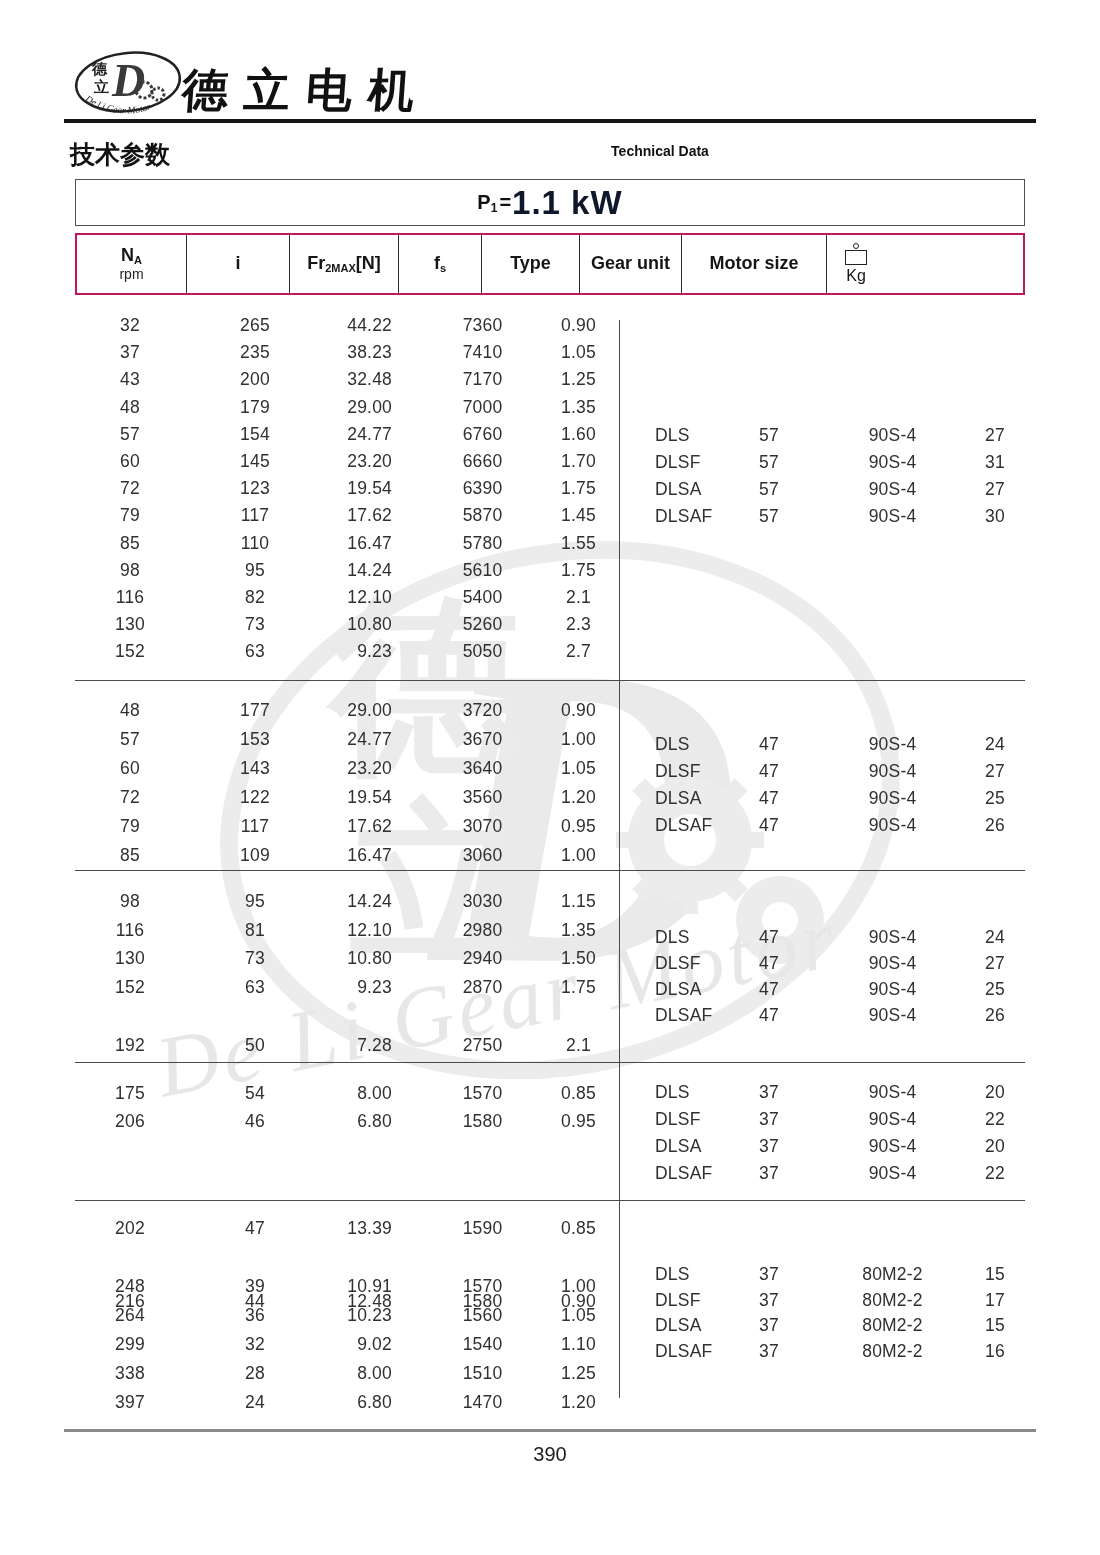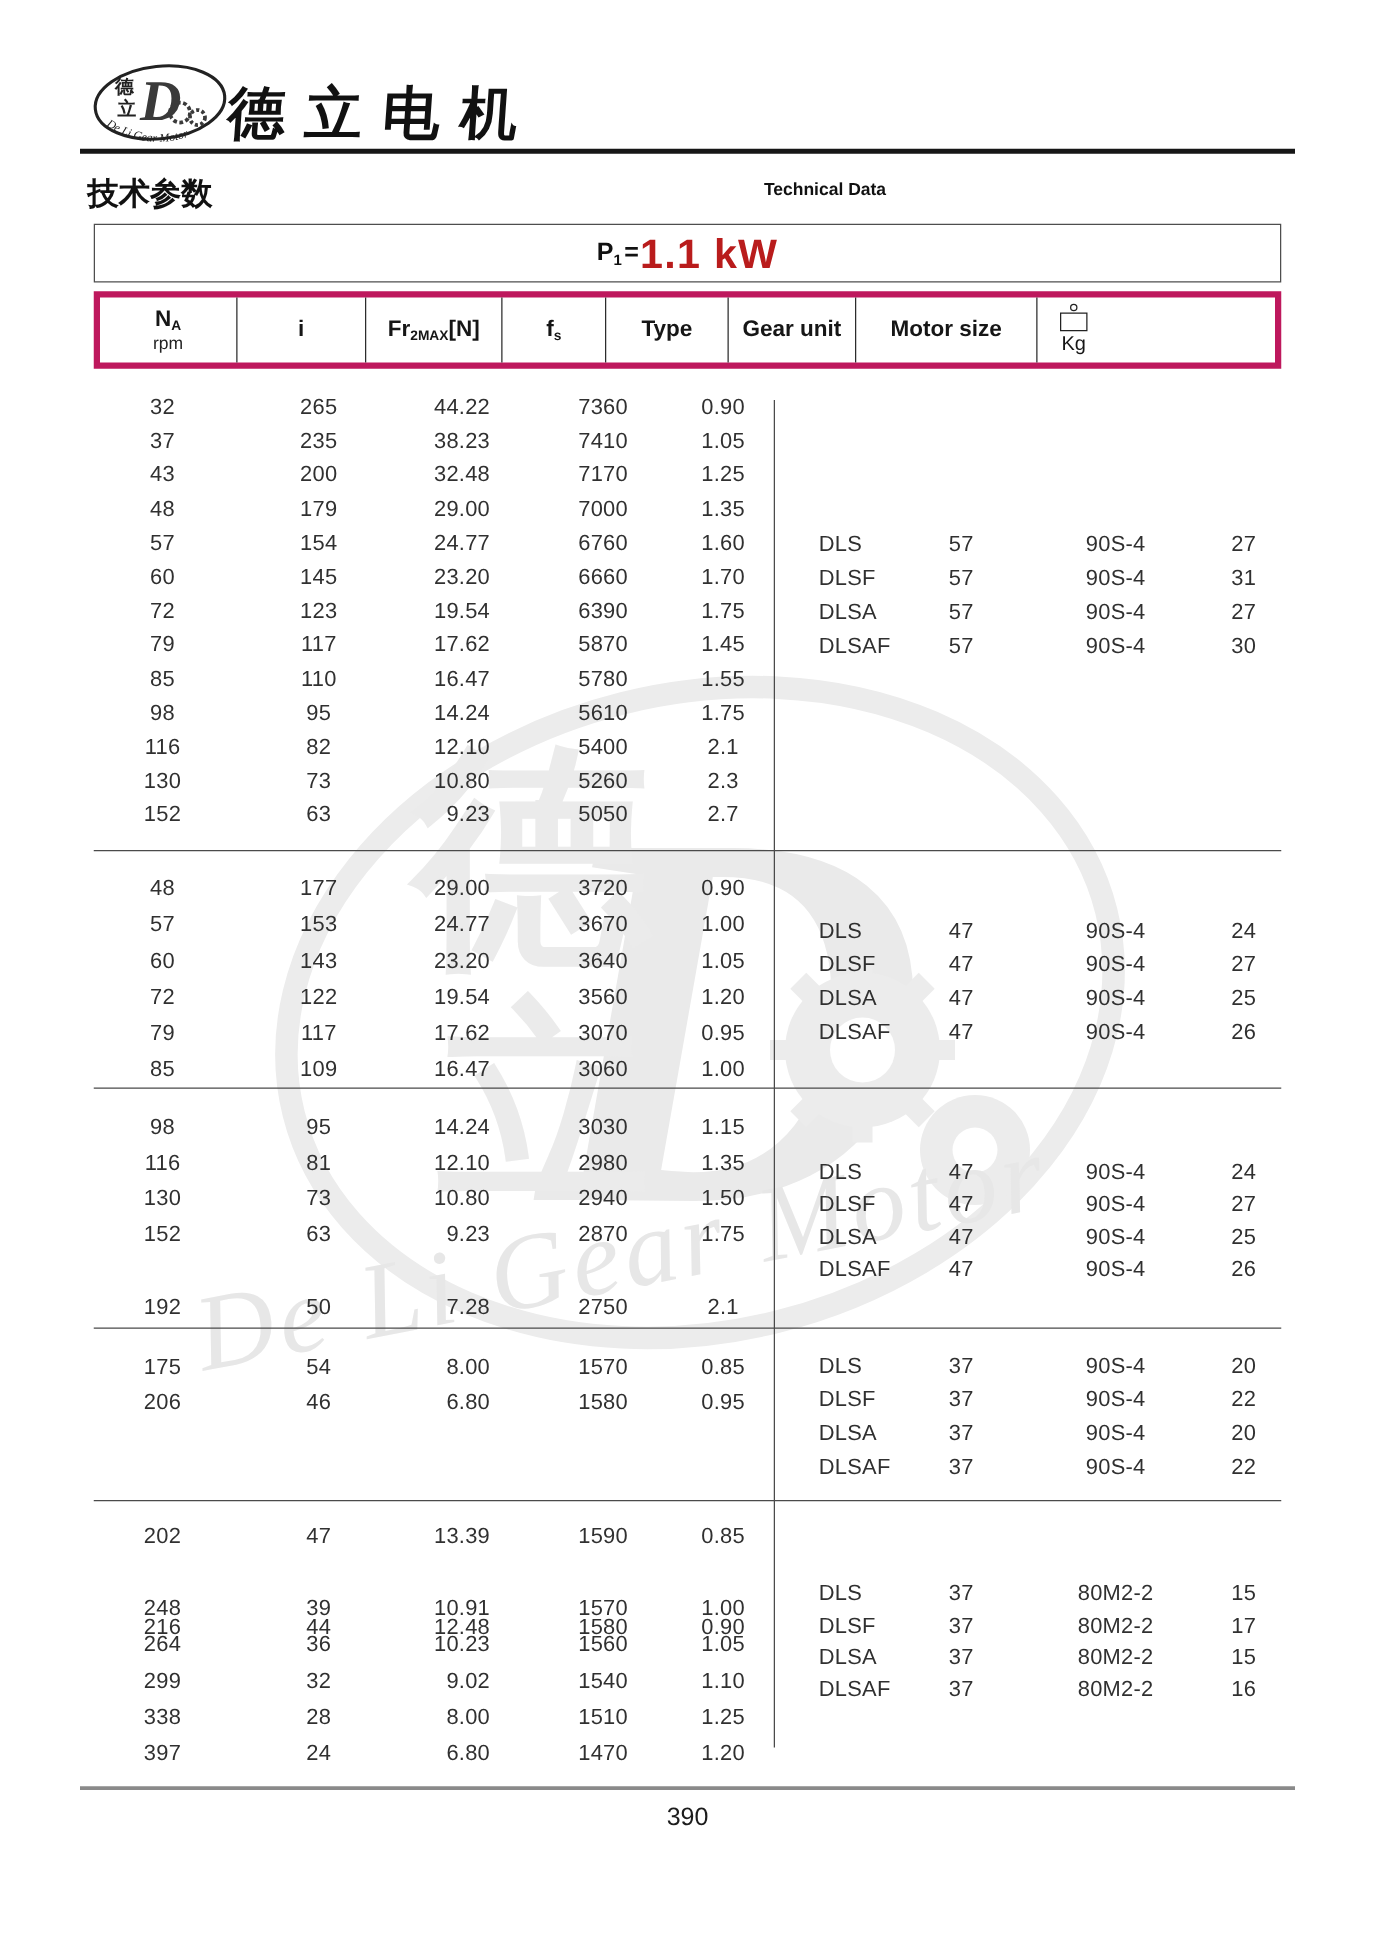--- a/index.html
+++ b/index.html
@@ -27,25 +27,25 @@
   #section-cn{position:absolute;left:70px;top:138px;font-size:25px;font-weight:bold;color:#111;}
   #section-en{position:absolute;left:430px;top:143px;width:460px;text-align:center;font-size:14px;font-weight:bold;color:#111;}
   
   #power-box{
     position:absolute;left:75px;top:179px;width:950px;height:47px;border:1px solid #4e4e4e;
     display:flex;align-items:center;justify-content:center;box-sizing:border-box;
   }
   #power-box .p-sym{font-size:20px;font-weight:bold;color:#111;}
   #power-box .p-sub{font-size:12px;font-weight:bold;color:#111;position:relative;top:5px;}
   #power-box .p-eq{font-size:20px;font-weight:bold;color:#111;margin:0 1px 0 2px;}
-  #power-box .p-val{font-size:33px;font-weight:bold;color:#b91c1c;letter-spacing:1px;}
+  #power-box .p-val{font-size:33px;font-weight:bold;color:#0f172a;letter-spacing:1px;}
   
   #table-header{
     position:absolute;left:75px;top:233px;width:950px;height:62px;
-    border:5px solid #be185d;box-sizing:border-box;display:flex;background:transparent;
+    border:2px solid #be185d;box-sizing:border-box;display:flex;background:transparent;
   }
   .h-cell{
     border-right:1px solid #2c2c2c;box-sizing:border-box;
     display:flex;flex-direction:column;align-items:center;justify-content:center;line-height:1.1;
   }
   .h-cell:last-child{border-right:none;}
   .h-main{font-size:18px;font-weight:bold;color:#161616;}
   .h-sub{font-size:11px;font-weight:bold;color:#161616;position:relative;top:3px;}
   .h-unit{font-size:14px;color:#222;margin-top:1px;text-align:center;}
   .w-na{width:110px;} .w-m2{width:140px;} .w-i{width:103px;} .w-fr{width:109px;}

